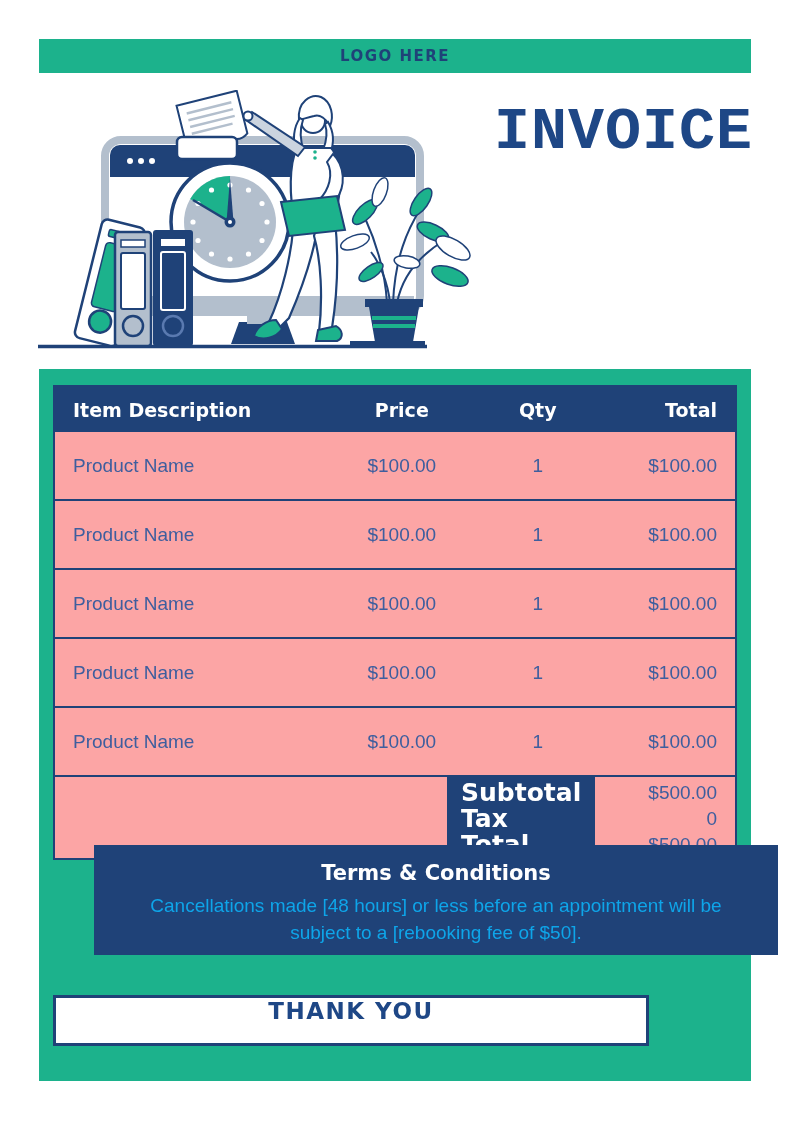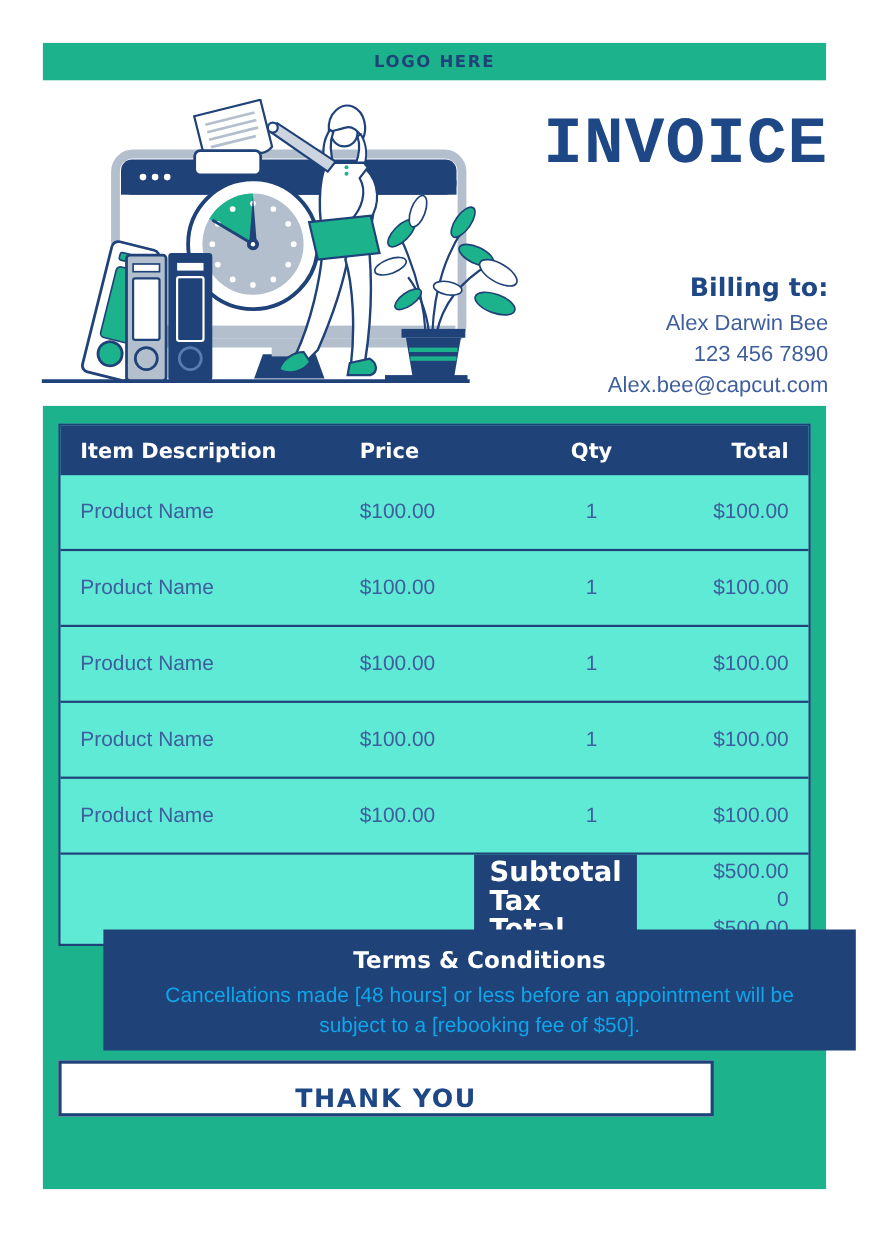--- a/index.html
+++ b/index.html
@@ -29,44 +29,44 @@
     color:var(--title);margin-bottom:5px;}
   .billing .bill-line{font-size:20px;line-height:28px;color:var(--text);}
 
   
   .illustration{position:absolute;left:35px;top:90px;width:440px;height:262px;}
 
   
   .green-panel{position:absolute;left:39px;top:369px;width:712px;height:712px;background:var(--green);}
 
   
-  .table-card{position:absolute;left:14px;top:16px;width:684px;background:#5eead4;border:2px solid var(--navy);}
+  .table-card{position:absolute;left:14px;top:16px;width:684px;background:#fca5a5;border:2px solid var(--navy);}
   .thead{display:flex;align-items:center;height:45px;background:var(--navy);color:#ffffff;
     font-family:"DejaVu Sans","Liberation Sans",sans-serif;font-weight:bold;font-size:19px;}
   .trow{display:flex;align-items:center;height:69px;border-bottom:2px solid var(--navy);
     font-size:19px;color:var(--text);}
   .col-desc{flex:0 0 40%;text-align:left;padding-left:18px;}
-  .col-price{flex:0 0 22%;text-align:left;}
+  .col-price{flex:0 0 22%;text-align:center;}
   .col-qty{flex:0 0 18%;text-align:center;}
   .col-total{flex:0 0 20%;text-align:right;padding-right:18px;}
   .summary{display:flex;align-items:stretch;height:81px;}
   .summary .spacer{flex:1;}
   .summary .sum-labels{width:148px;background:var(--navy);color:#ffffff;padding:3px 0 0 14px;
     font-family:"DejaVu Sans","Liberation Sans",sans-serif;font-weight:bold;font-size:25px;line-height:26px;}
-  .summary .sum-values{width:156px;text-align:right;padding:3px 18px 0 0;font-size:19px;line-height:26px;color:var(--text);}
+  .summary .sum-values{width:140px;text-align:right;padding:3px 18px 0 0;font-size:19px;line-height:26px;color:var(--text);}
 
   
   .terms{position:absolute;left:14px;top:476px;width:684px;height:110px;background:var(--navy);
     color:#ffffff;text-align:center;padding-top:16px;margin-left:41px;}
   .terms .terms-head{font-family:"DejaVu Sans","Liberation Sans",sans-serif;font-weight:bold;font-size:21px;margin-bottom:8px;}
   .terms .terms-body{font-size:19px;line-height:1.4;color:#0ea5e9;max-width:620px;margin:0 auto;}
 
   
-  .thankyou{position:absolute;left:14px;top:595px;width:596px;height:51px;background:#ffffff;
-    border:3px solid var(--navy);display:flex;align-items:flex-end;justify-content:center;}
+  .thankyou{position:absolute;left:14px;top:626px;width:596px;height:51px;background:#ffffff;
+    border:3px solid var(--navy);display:flex;align-items:flex-start;justify-content:center;}
   .thankyou span{font-family:"DejaVu Sans","Liberation Sans",sans-serif;font-weight:bold;font-size:23px;
     letter-spacing:1.5px;color:var(--title);}
 </style>
 </head>
 <body>
 
 <div class="page">
 
   <div class="logo-bar">
     <span>LOGO HERE</span>
@@ -175,26 +175,20 @@
       <rect x="315" y="251" width="75" height="7" fill="var(--navy)"></rect>
       <rect x="330" y="209" width="58" height="8" fill="var(--navy)"></rect>
       <path d="M334 217 L384 217 L378 252 L340 252 Z" fill="var(--navy)"></path>
       <rect x="337" y="226" width="44" height="4" fill="var(--green)"></rect>
       <rect x="338" y="234" width="42" height="4" fill="var(--green)"></rect>
     </g>
   </svg>
 
   <div class="invoice-title">INVOICE</div>
 
-  <div class="billing">
-    <div class="bill-head">Billing to:</div>
-    <div class="bill-line">Alex Darwin Bee</div>
-    <div class="bill-line">123 456 7890</div>
-    <div class="bill-line">Alex.bee@capcut.com</div>
-  </div>
 
   <div class="green-panel">
 
     <div class="table-card">
       <div class="thead">
         <div class="col-desc">Item Description</div>
         <div class="col-price">Price</div>
         <div class="col-qty">Qty</div>
         <div class="col-total">Total</div>
       </div>

